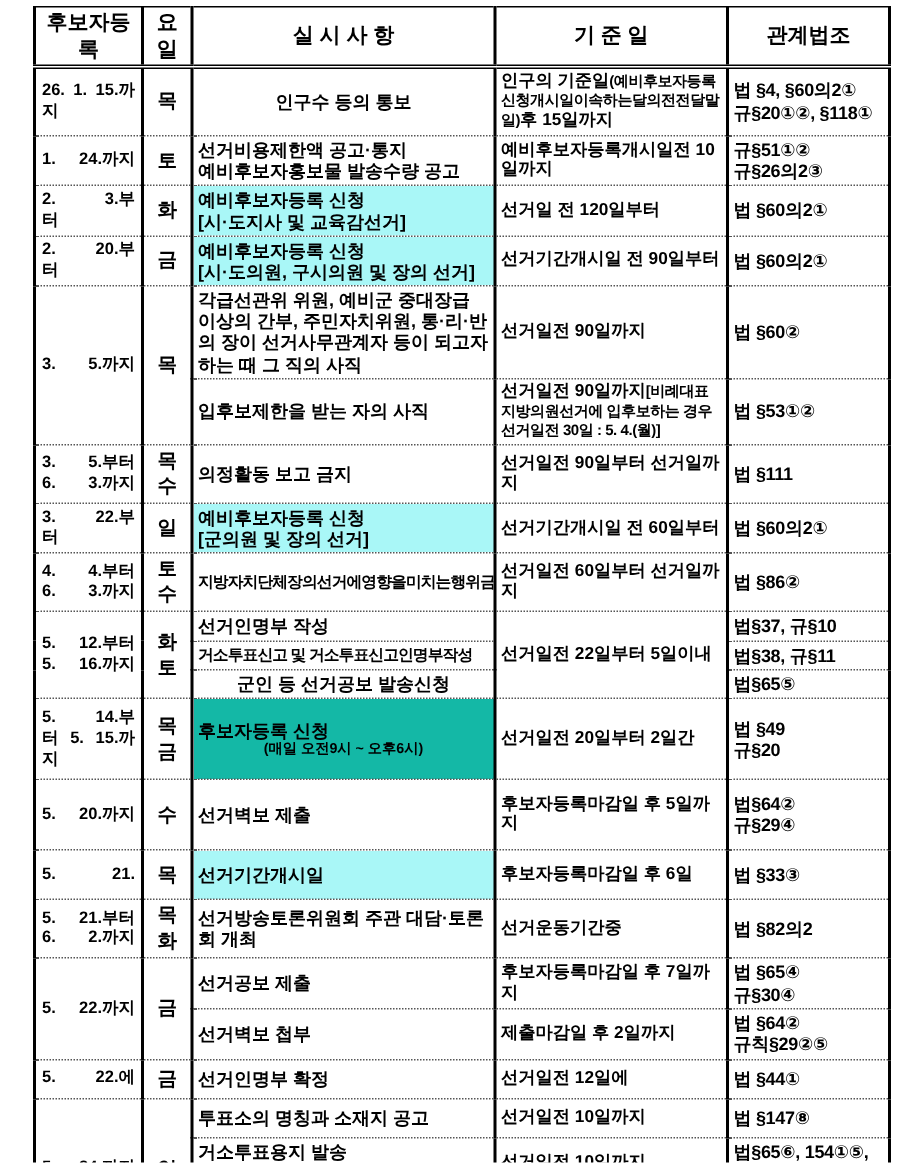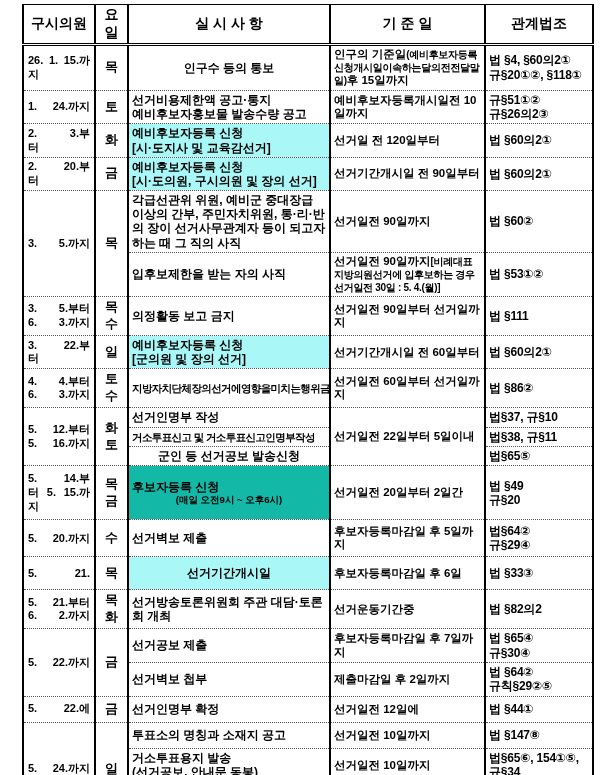--- a/index.html
+++ b/index.html
@@ -44,21 +44,21 @@
   <table>
     <colgroup>
       <col style="width:72px">
         <col style="width:33px">
         <col style="width:202px">
         <col style="width:155px">
         <col style="width:108px">
     </colgroup>
     <thead>
         <tr>
-          <th>구시의원</th>
+          <th>후보자등록</th>
           <th>요일</th>
           <th>실 시 사 항</th>
           <th>기 준 일</th>
           <th>관계법조</th>
         </tr>
       </thead>
     <tbody>
         <tr>
           <td class="c-date" rowspan="1">26. 1. 15.까지</td>
           <td class="c-day" rowspan="1">목</td>
@@ -161,29 +161,29 @@
           <td class="c-day" rowspan="1">목
 금</td>
           <td class="c-act" style="background: #14b8a6; height: 54px;"><span class="act-main">후보자등록 신청</span><span class="note-line">(매일 오전9시 ~ 오후6시)</span></td>
           <td class="c-basis"><span class="basis-main">선거일전 20일부터 2일간</span></td>
           <td class="c-law">법 §49
 규§20</td>
         </tr>
         <tr>
           <td class="c-date" rowspan="1">5. 20.까지</td>
           <td class="c-day" rowspan="1">수</td>
-          <td class="c-act" style="height: 37px;"><span class="act-main">선거벽보 제출</span></td>
+          <td class="c-act" style="height: 47px;"><span class="act-main">선거벽보 제출</span></td>
           <td class="c-basis"><span class="basis-main">후보자등록마감일 후 5일까지</span></td>
           <td class="c-law">법§64②
 규§29④</td>
         </tr>
         <tr>
           <td class="c-date" rowspan="1">5. 21.</td>
           <td class="c-day" rowspan="1">목</td>
-          <td class="c-act" style="background: rgb(169, 247, 247); height: 33px; text-align: center;"><span class="act-main">선거기간개시일</span></td>
+          <td class="c-act" style="background: rgb(169, 247, 247); height: 33px;"><span class="act-main">선거기간개시일</span></td>
           <td class="c-basis"><span class="basis-main">후보자등록마감일 후 6일</span></td>
           <td class="c-law">법 §33③</td>
         </tr>
         <tr>
           <td class="c-date" rowspan="1">5. 21.부터
 6. 2.까지</td>
           <td class="c-day" rowspan="1">목
 화</td>
           <td class="c-act" style="height: 30px; margin-left: 32px;"><span class="act-main">선거방송토론위원회 주관 대담·토론회 개최</span></td>
           <td class="c-basis"><span class="basis-main">선거운동기간중</span></td>

